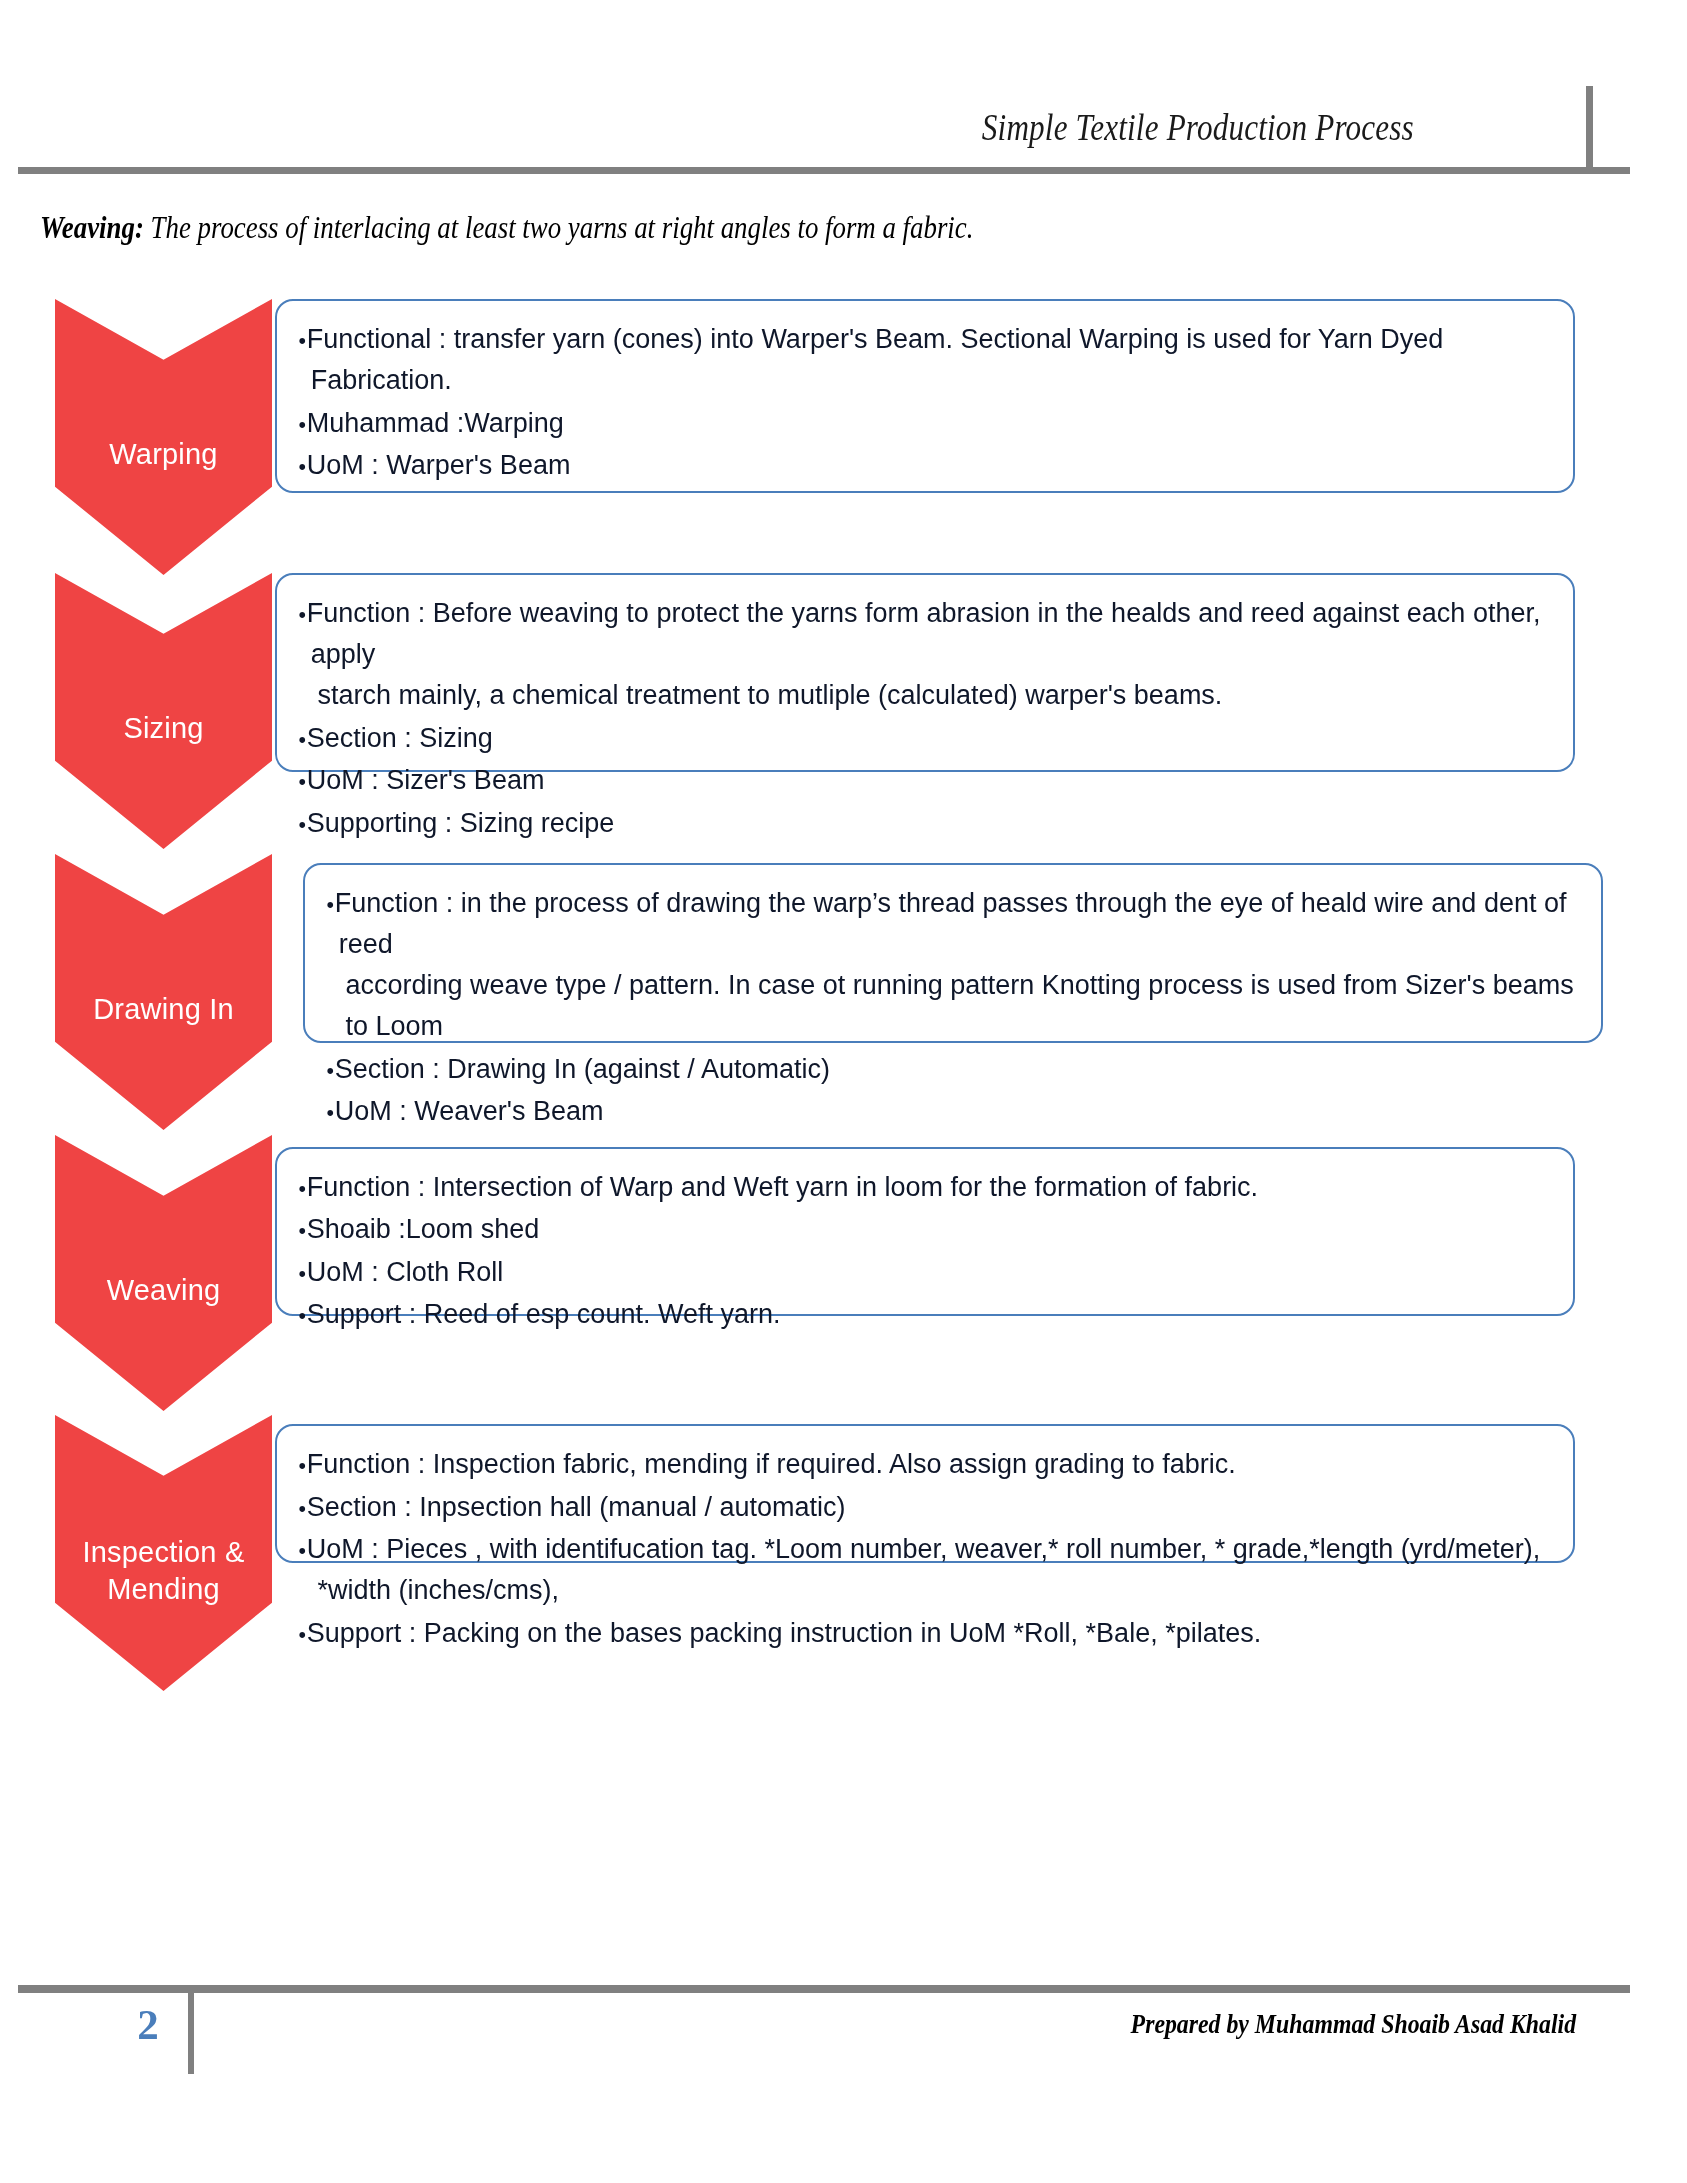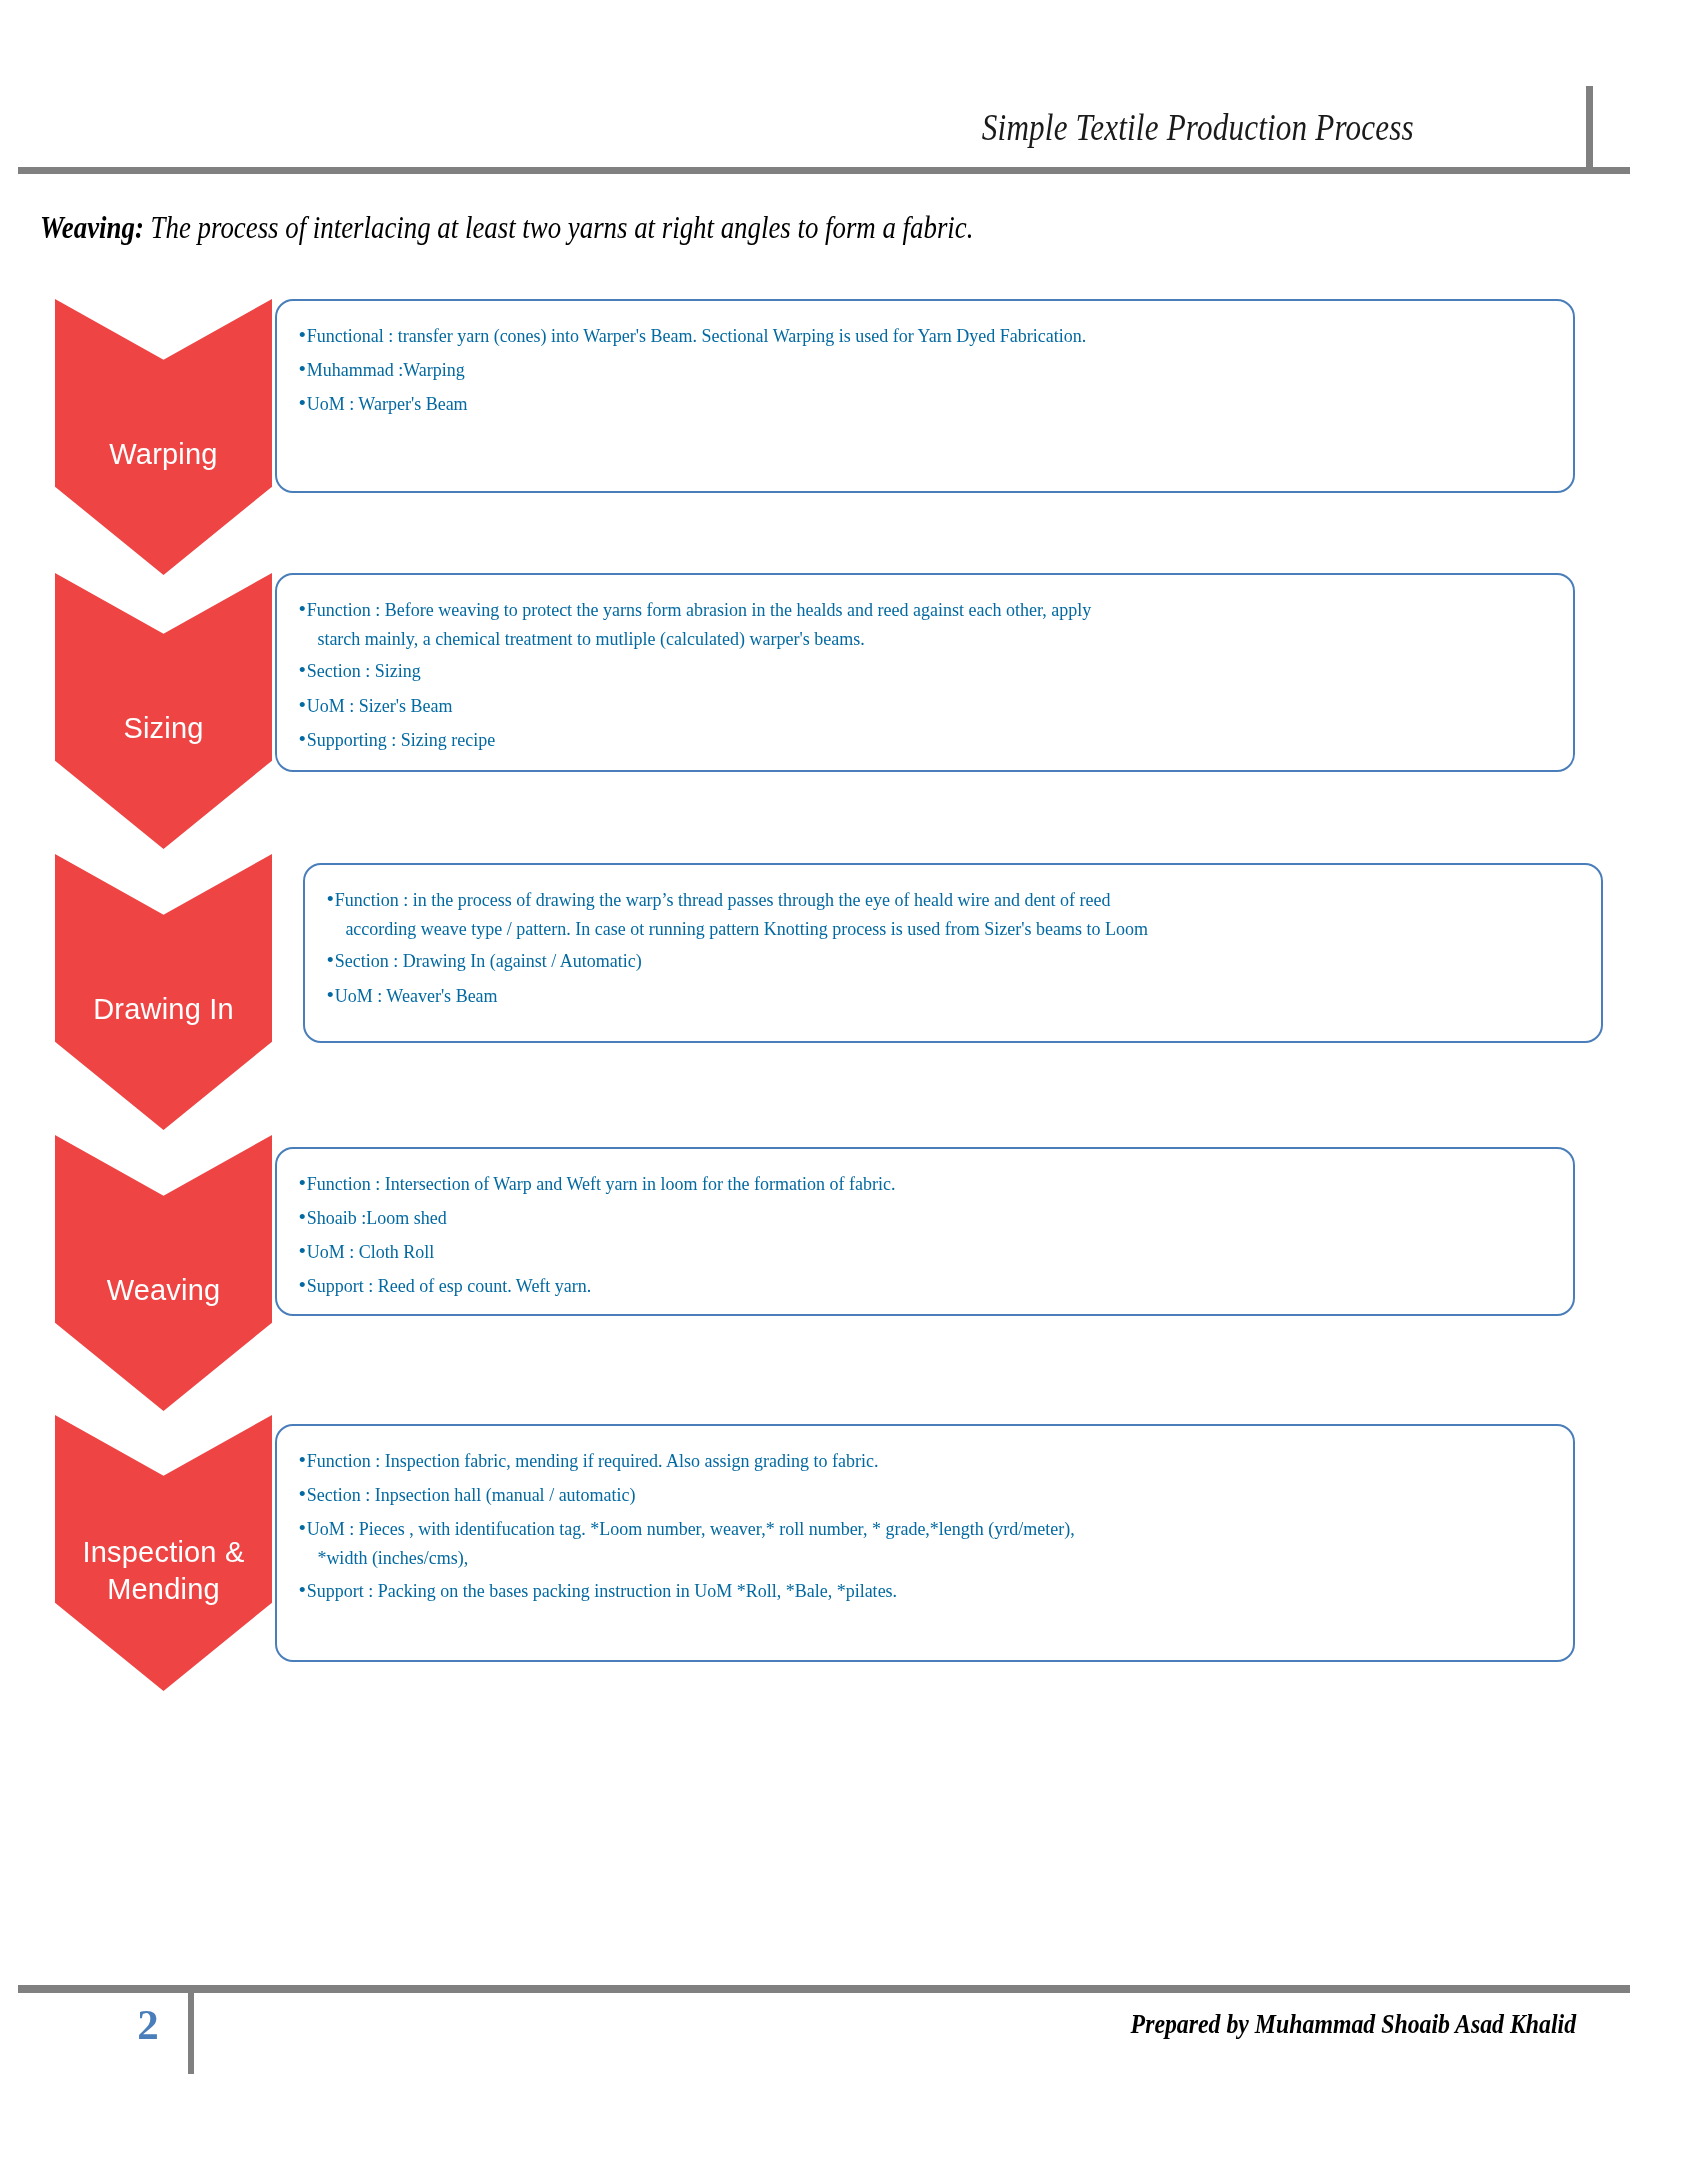--- a/index.html
+++ b/index.html
@@ -114,24 +114,24 @@
     border-radius: 18px;
     background: #ffffff;
     box-sizing: border-box;
   }
   .bullets {
     margin: 0;
     padding: 18px 21.4px 15px 21.4px;
     list-style: none;
   }
   .bullets li {
-    font-family: Liberation Serif, serif;
-    font-size: 18px;
+    font-family: Liberation Sans, sans-serif;
+    font-size: 27px;
     line-height: 1.52;
-    color: #0369a1;
+    color: #0f172a;
     text-indent: -12.4px;
     padding-left: 12.4px;
     margin: 0 0 1.6px 0;
   }
   .bullets li::before {
     content: "\2022";
     margin-right: 0.8px;
     font-size: 21.4px;
   }
   .bullets li .wrap2 {
@@ -255,21 +255,21 @@
         <li><span>UoM : Cloth Roll</span></li>
         <li><span>Support : Reed of esp count. Weft yarn.</span></li>
       </ul>
     </div>
   </div>
 
   <div class="stage" style="top:1415px;">
     <div class="chevron" style="top:0px;height:276px;">
       <div class="chevron-label">Inspection &amp; Mending</div>
     </div>
-    <div class="callout" style="top:9px;height:238px;">
+    <div class="callout" style="top:9px;height:139px;">
       <ul class="bullets">
         <li><span>Function : Inspection fabric, mending if required. Also assign grading to fabric.</span></li>
         <li><span>Section : Inpsection hall (manual / automatic)</span></li>
         <li><span>UoM : Pieces , with identifucation tag. *Loom number,  weaver,* roll number, * grade,*length (yrd/meter),</span><span class="wrap2">*width (inches/cms),</span></li>
         <li><span>Support : Packing on the bases packing instruction in UoM *Roll, *Bale, *pilates.</span></li>
       </ul>
     </div>
   </div>
 
 </div>

